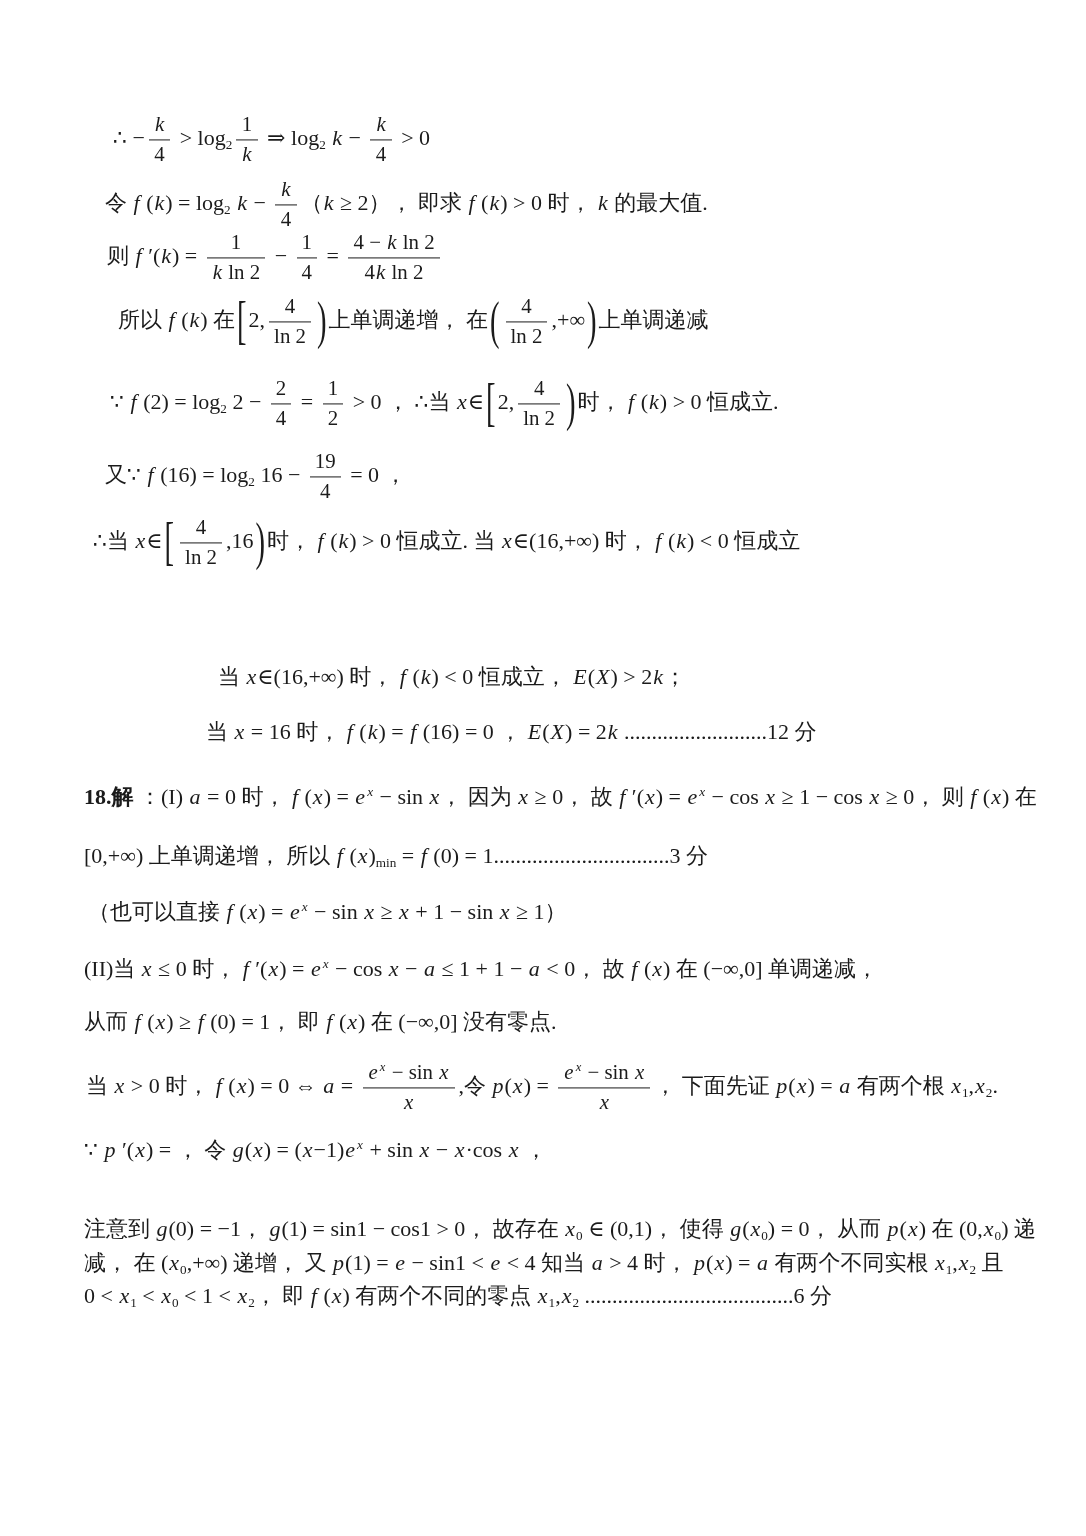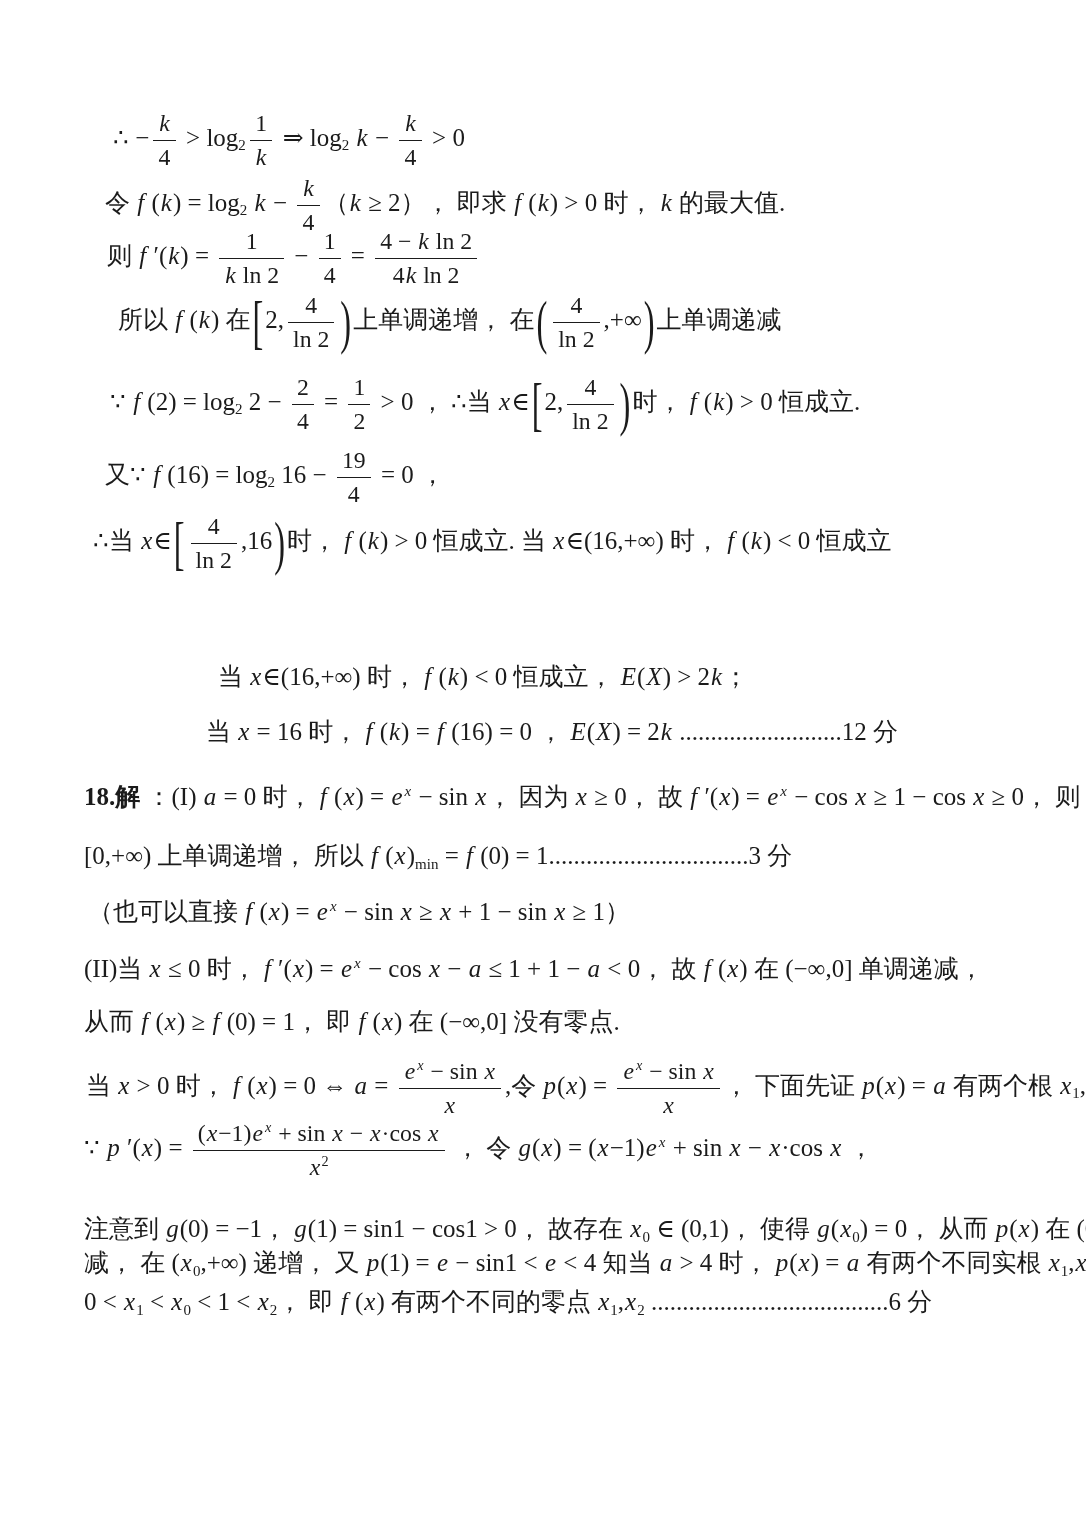--- a/index.html
+++ b/index.html
@@ -6,21 +6,21 @@
     margin: 0;
     padding: 0;
     background: #ffffff;
   }
   .page {
     position: relative;
     width: 1086px;
     height: 1536px;
     background: #ffffff;
     font-family: "Liberation Serif", "DejaVu Serif", "DejaVu Sans", serif;
-    font-size: 25px;
+    font-size: 22px;
     color: #1b1b1b;
     overflow: hidden;
     text-decoration: underline;
   }
   .line {
     position: absolute;
     transform: translateY(-50%);
     white-space: nowrap;
     line-height: 1.3;
   }
@@ -73,17 +73,17 @@
     <div class="line" style="left: 105px; top: 477px;">又∵ <i>f</i> (16) = log<sub>2</sub> 16 − <span class="fr"><span class="n">19</span><span class="d">4</span></span> = 0 ，</div>
     <div class="line" style="left: 93px; top: 543px;">∴当 <i>x</i>∈<span class="bb">[</span><span class="fr"><span class="n">4</span><span class="d">ln 2</span></span>,16<span class="bb">)</span>时， <i>f</i> (<i>k</i>) &gt; 0 恒成立.  当 <i>x</i>∈(16,+∞) 时， <i>f</i> (<i>k</i>) &lt; 0 恒成立</div>
     <div class="line" style="left: 218px; top: 677px;">当 <i>x</i>∈(16,+∞) 时， <i>f</i> (<i>k</i>) &lt; 0 恒成立， <i>E</i>(<i>X</i>) &gt; 2<i>k</i>；</div>
     <div class="line" style="left: 206px; top: 732px;">当 <i>x</i> = 16 时， <i>f</i> (<i>k</i>) = <i>f</i> (16) = 0 ， <i>E</i>(<i>X</i>) = 2<i>k</i> ..........................12 分</div>
     <div class="line" style="left: 84px; top: 797px;"><b>18.解</b> ：(I) <i>a</i> = 0 时， <i>f</i> (<i>x</i>) = <i>e</i><sup><i>x</i></sup> − sin <i>x</i>， 因为 <i>x</i> ≥ 0， 故 <i>f</i> ′(<i>x</i>) = <i>e</i><sup><i>x</i></sup> − cos <i>x</i> ≥ 1 − cos <i>x</i> ≥ 0， 则 <i>f</i> (<i>x</i>) 在</div>
     <div class="line" style="left: 84px; top: 857px;">[0,+∞) 上单调递增， 所以 <i>f</i> (<i>x</i>)<sub>min</sub> = <i>f</i> (0) = 1................................3 分</div>
     <div class="line" style="left: 88px; top: 912px;">（也可以直接 <i>f</i> (<i>x</i>) = <i>e</i><sup><i>x</i></sup> − sin <i>x</i> ≥ <i>x</i> + 1 − sin <i>x</i> ≥ 1）</div>
     <div class="line" style="left: 84px; top: 969px;">(II)当 <i>x</i> ≤ 0 时， <i>f</i> ′(<i>x</i>) = <i>e</i><sup><i>x</i></sup> − cos <i>x</i> − <i>a</i> ≤ 1 + 1 − <i>a</i> &lt; 0， 故 <i>f</i> (<i>x</i>) 在 (−∞,0] 单调递减，</div>
     <div class="line" style="left: 84px; top: 1022px;">从而 <i>f</i> (<i>x</i>) ≥ <i>f</i> (0) = 1， 即 <i>f</i> (<i>x</i>) 在 (−∞,0] 没有零点.</div>
     <div class="line" style="left: 86px; top: 1088px;">当 <i>x</i> &gt; 0 时， <i>f</i> (<i>x</i>) = 0 ⇔ <i>a</i> = <span class="fr"><span class="n"><i>e</i><sup><i>x</i></sup> − sin <i>x</i></span><span class="d"><i>x</i></span></span>,令 <i>p</i>(<i>x</i>) = <span class="fr"><span class="n"><i>e</i><sup><i>x</i></sup> − sin <i>x</i></span><span class="d"><i>x</i></span></span>， 下面先证 <i>p</i>(<i>x</i>) = <i>a</i> 有两个根 <i>x</i><sub>1</sub>,<i>x</i><sub>2</sub>.</div>
-    <div class="line" style="left: 84px; top: 1150px;">∵ <i>p</i> ′(<i>x</i>) = <span class="fr"><span class="n">(<i>x</i>−1)<i>e</i><sup><i>x</i></sup> + sin <i>x</i> − <i>x</i>·cos <i>x</i></span><span class="d"><i>x</i><sup>2</sup></span></span> ， 令 <i>g</i>(<i>x</i>) = (<i>x</i>−1)<i>e</i><sup><i>x</i></sup> + sin <i>x</i> − <i>x</i>·cos <i>x</i> ，</div>
+    <div class="line" style="left: 84px; top: 1150px;">∵ <i>p</i> ′(<i>x</i>) =  ， 令 <i>g</i>(<i>x</i>) = (<i>x</i>−1)<i>e</i><sup><i>x</i></sup> + sin <i>x</i> − <i>x</i>·cos <i>x</i> ，</div>
     <div class="line" style="left: 84px; top: 1230px;">注意到 <i>g</i>(0) = −1， <i>g</i>(1) = sin1 − cos1 &gt; 0， 故存在 <i>x</i><sub>0</sub> ∈ (0,1)， 使得 <i>g</i>(<i>x</i><sub>0</sub>) = 0， 从而 <i>p</i>(<i>x</i>) 在 (0,<i>x</i><sub>0</sub>) 递</div>
     <div class="line" style="left: 84px; top: 1264px;">减， 在 (<i>x</i><sub>0</sub>,+∞) 递增， 又 <i>p</i>(1) = <i>e</i> − sin1 &lt; <i>e</i> &lt; 4 知当 <i>a</i> &gt; 4 时， <i>p</i>(<i>x</i>) = <i>a</i> 有两个不同实根 <i>x</i><sub>1</sub>,<i>x</i><sub>2</sub> 且</div>
-    <div class="line" style="left: 84px; top: 1297px; margin-top: 6px;">0 &lt; <i>x</i><sub>1</sub> &lt; <i>x</i><sub>0</sub> &lt; 1 &lt; <i>x</i><sub>2</sub>， 即 <i>f</i> (<i>x</i>) 有两个不同的零点 <i>x</i><sub>1</sub>,<i>x</i><sub>2</sub> ......................................6 分</div>
+    <div class="line" style="left: 84px; top: 1297px;">0 &lt; <i>x</i><sub>1</sub> &lt; <i>x</i><sub>0</sub> &lt; 1 &lt; <i>x</i><sub>2</sub>， 即 <i>f</i> (<i>x</i>) 有两个不同的零点 <i>x</i><sub>1</sub>,<i>x</i><sub>2</sub> ......................................6 分</div>
   </div>
 
 </body></html>

